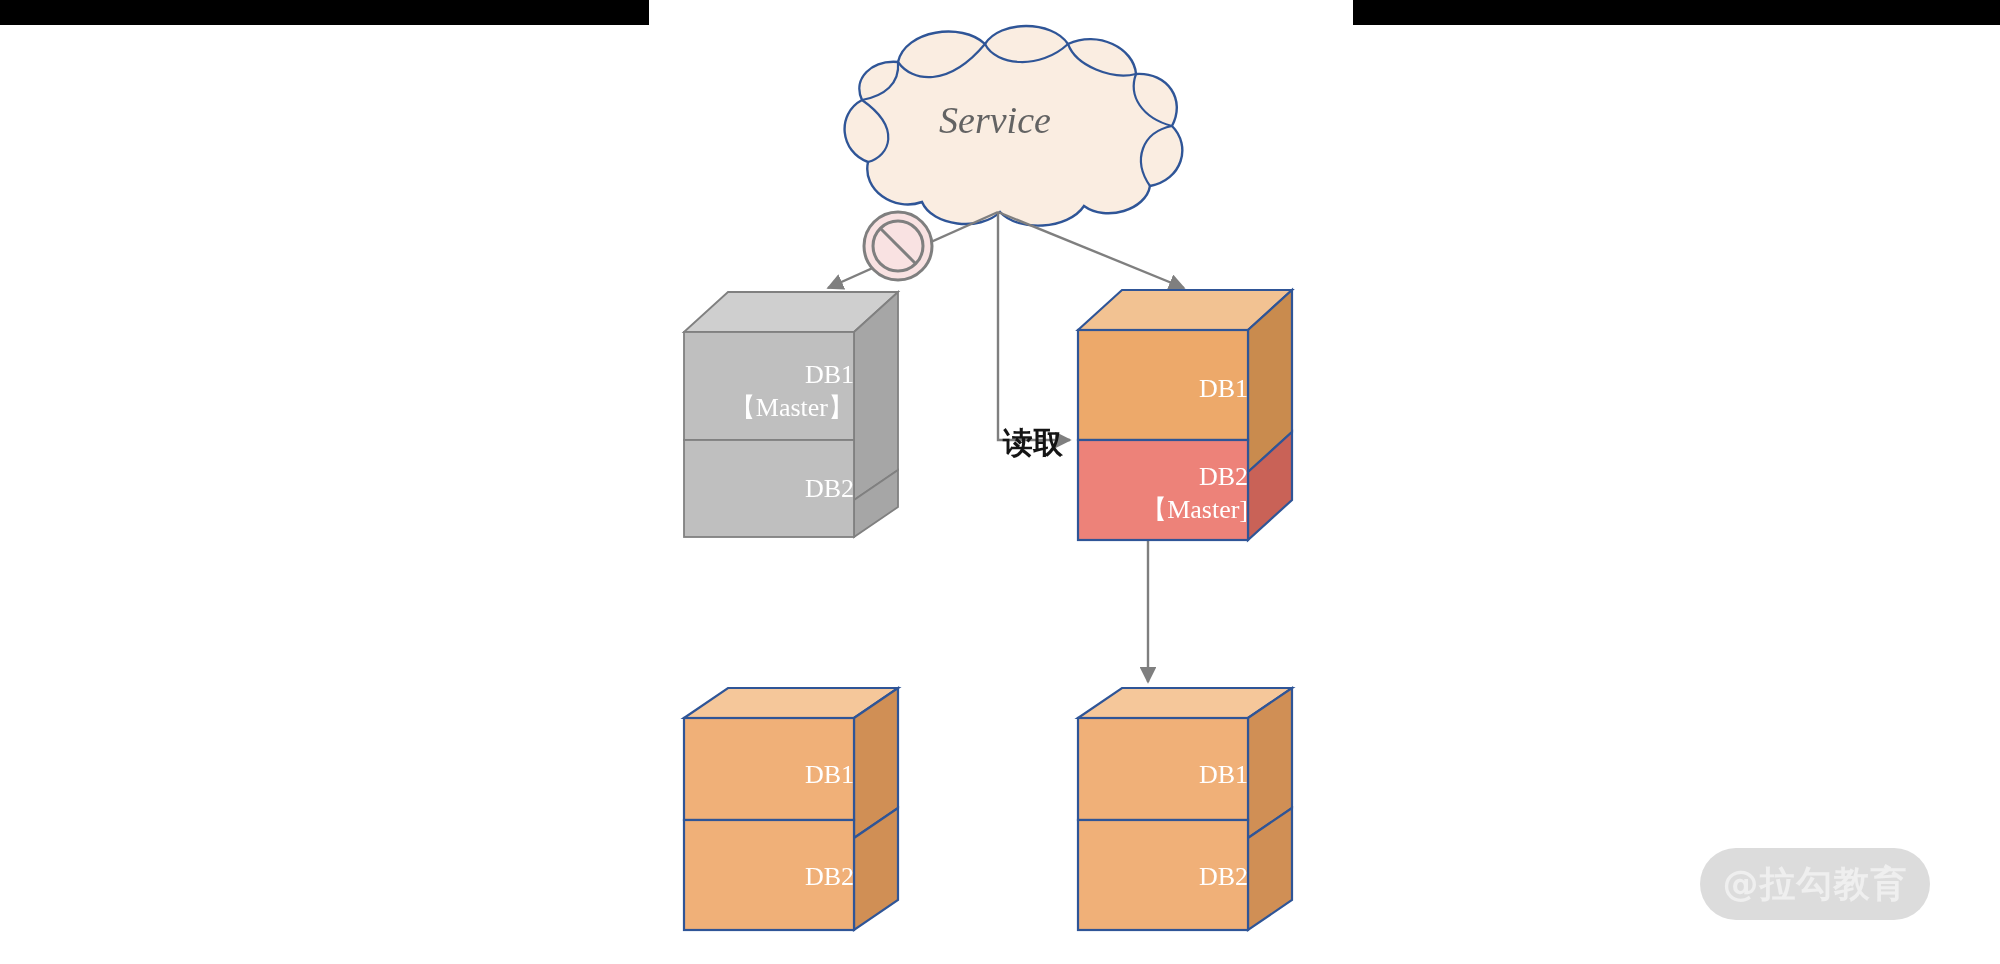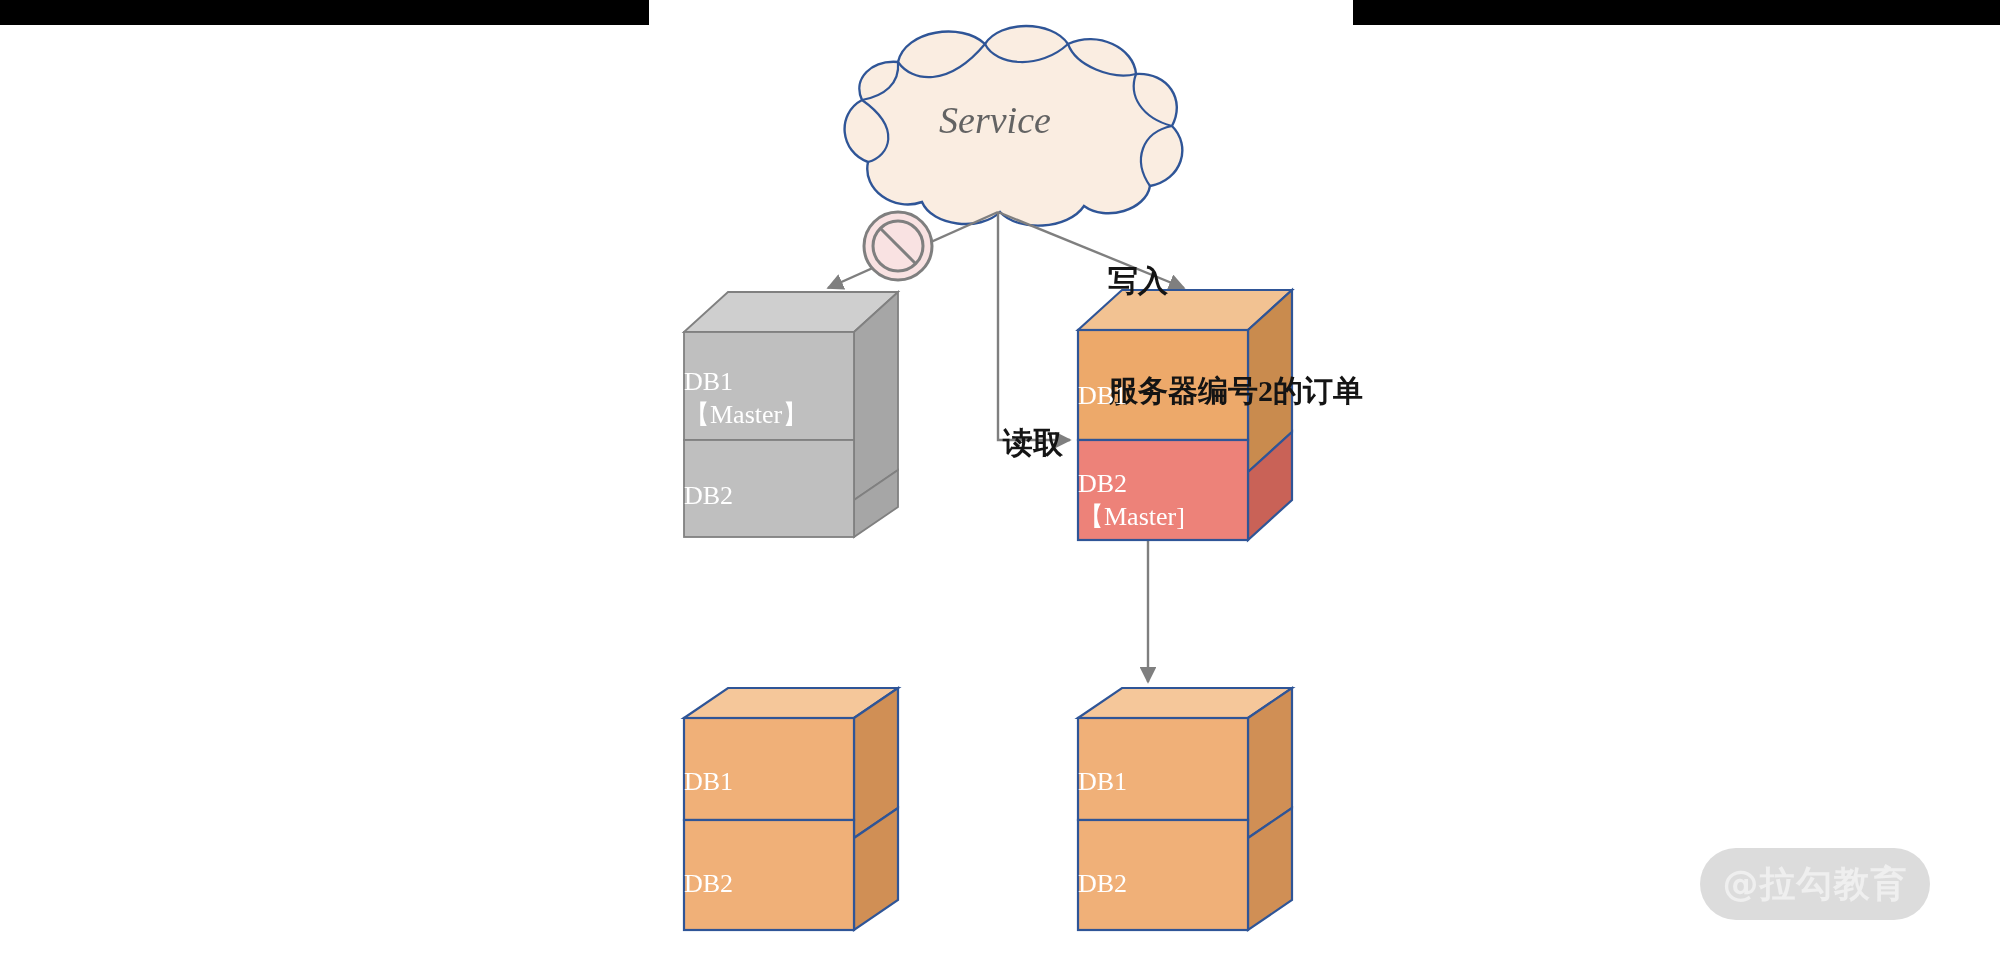--- a/index.html
+++ b/index.html
@@ -58,25 +58,24 @@
     top: 389px;
     font-size: 30px;
     margin-top: 36px;
   }
 
   .boxtext {
     position: absolute;
     color: #ffffff;
     font-family: "Liberation Serif", serif;
     font-size: 26px;
-    text-align: left;
+    text-align: right;
     line-height: 1.28;
     white-space: pre-line;
     pointer-events: none;
-    margin-top: 7px;
   }
   .cloud-label-wrap {
     position: absolute;
     left: 880px;
     top: 98px;
     width: 230px;
     text-align: center;
     font-family: "Liberation Serif", serif;
     font-style: italic;
     font-size: 38px;
@@ -188,24 +187,20 @@
       <polygon points="1078,718 1122,688 1292,688 1248,718" fill="#F5C79A" stroke="#2F5597" stroke-width="2.2"></polygon>
       <polygon points="1248,718 1292,688 1292,808 1248,838" fill="#D08F55" stroke="#2F5597" stroke-width="2.2"></polygon>
       <polygon points="1248,838 1292,808 1292,900 1248,930" fill="#D08F55" stroke="#2F5597" stroke-width="2.2"></polygon>
       <rect x="1078" y="718" width="170" height="102" fill="#F0B078" stroke="#2F5597" stroke-width="2.2"></rect>
       <rect x="1078" y="820" width="170" height="110" fill="#F0B078" stroke="#2F5597" stroke-width="2.2"></rect>
     </g>
   </svg>
 
   <div class="cloud-label-wrap">Service</div>
 
-  <div class="lbl lbl-write">
-    <div>写入</div>
-    <div>服务器编号2的订单</div>
-  </div>
 
   <div class="lbl lbl-read">读取</div>
 
   <div class="boxtext" style="left:684px; top:358px; width:170px;">DB1
 【Master】</div>
   <div class="boxtext" style="left:684px; top:472px; width:170px;">DB2</div>
 
   <div class="boxtext" style="left:1078px; top:372px; width:170px;">DB1</div>
   <div class="boxtext" style="left:1078px; top:460px; width:170px;">DB2
 【Master]</div>

